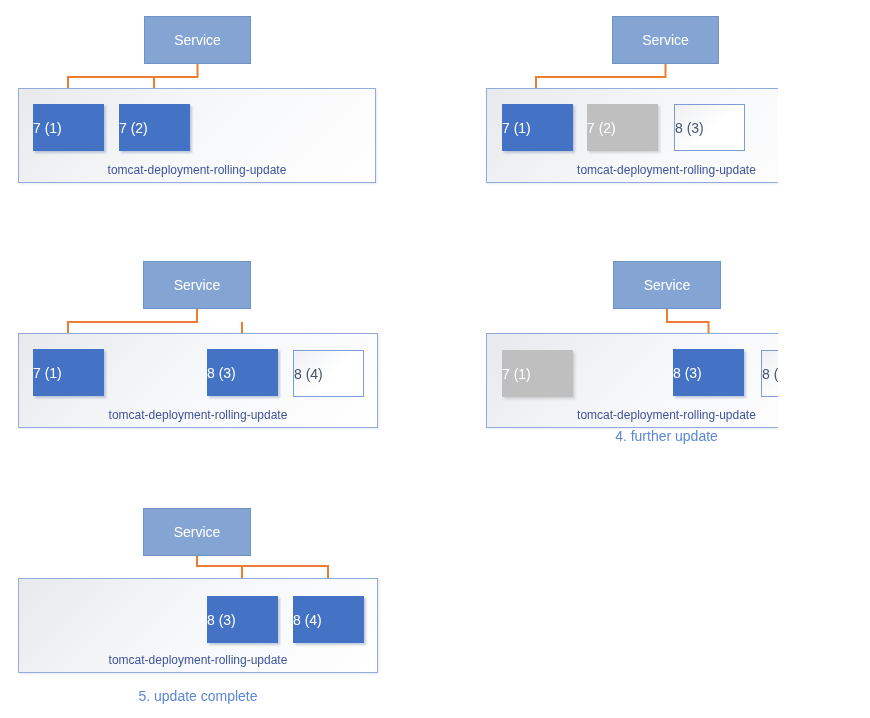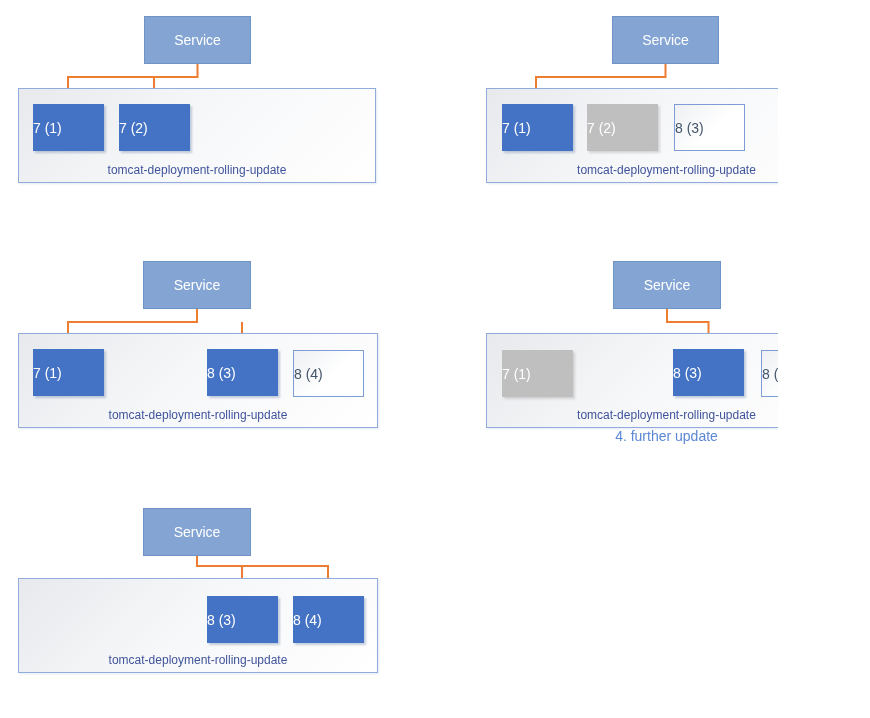--- a/index.html
+++ b/index.html
@@ -137,14 +137,15 @@
   </div>
   <div class="container-box" style="left:18px;top:578px;width:360px;height:95px;">
     <div class="pod" style="left:188px;top:17px;" data-state="active">
       <span>8 (3)</span>
     </div>
     <div class="pod" style="left:274px;top:17px;" data-state="active">
       <span>8 (4)</span>
     </div>
     <div class="deployment-label">tomcat-deployment-rolling-update</div>
   </div>
+  <div class="caption" style="left:18px;top:688px;width:360px;">5. update complete</div>
 
 </div>
 
 </body></html>

